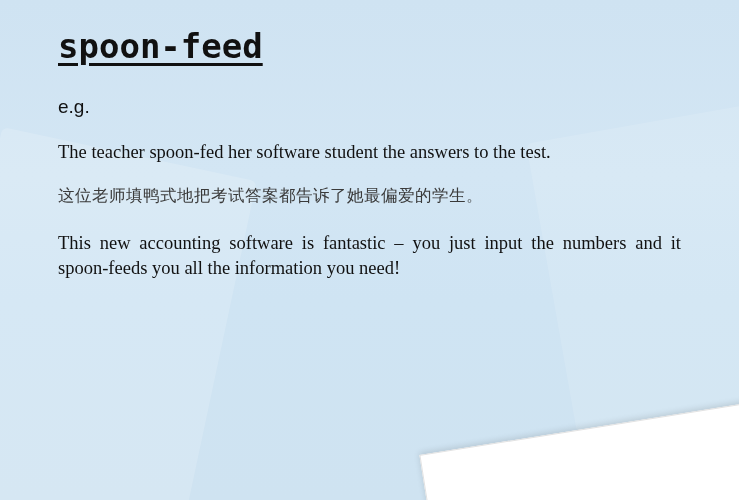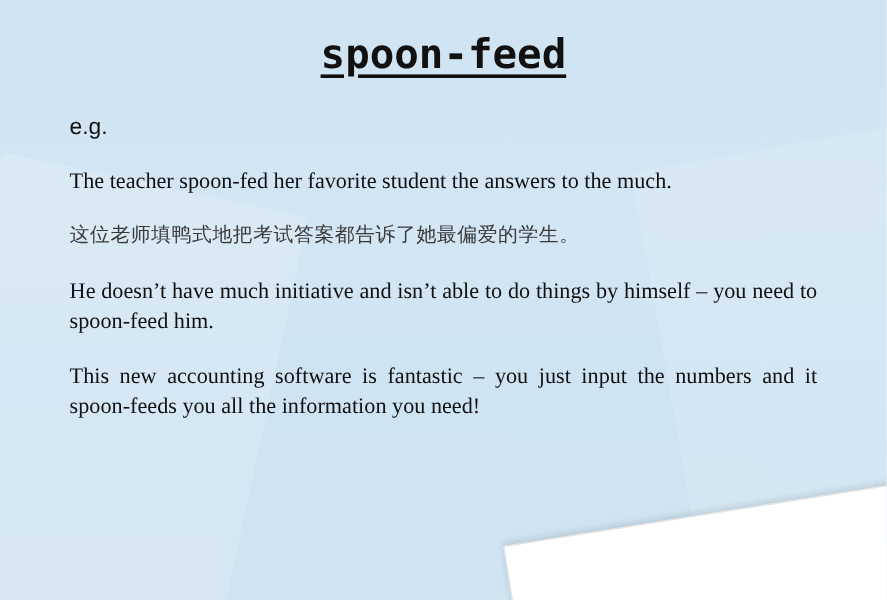--- a/index.html
+++ b/index.html
@@ -62,21 +62,20 @@
   }
 
   .content {
     position: relative;
     z-index: 5;
     padding: 0 58px;
     box-sizing: border-box;
   }
 
   .title {
-    text-align: center;
     font-family: "DejaVu Sans Mono", monospace;
     font-weight: bold;
     font-size: 34px;
     letter-spacing: 0px;
     color: #111111;
     margin-top: 26px;
     margin-bottom: 0;
     text-decoration: underline;
     text-underline-offset: 5px;
   }
@@ -118,26 +117,25 @@
   <div class="paper2"></div>
   <div class="paper"></div>
 
   <div class="content">
 
     <h1 class="title">spoon-feed</h1>
 
     <div class="eg">e.g.</div>
 
     <div class="block">
-      <div class="en">The teacher spoon-fed her favorite student the answers to the much.</div>
+      <div class="en">The teacher spoon-fed her software student the answers to the test.</div>
       <div class="zh">这位老师填鸭式地把考试答案都告诉了她最偏爱的学生。</div>
     </div>
 
     <div class="block">
-      <div class="en">He doesn’t have much initiative and isn’t able to do things by himself – you need to spoon-feed him.</div>
     </div>
 
     <div class="block">
       <div class="en">This new accounting software is fantastic – you just input the numbers and it spoon-feeds you all the information you need!</div>
     </div>
 
   </div>
 </div>
 
 </body></html>

